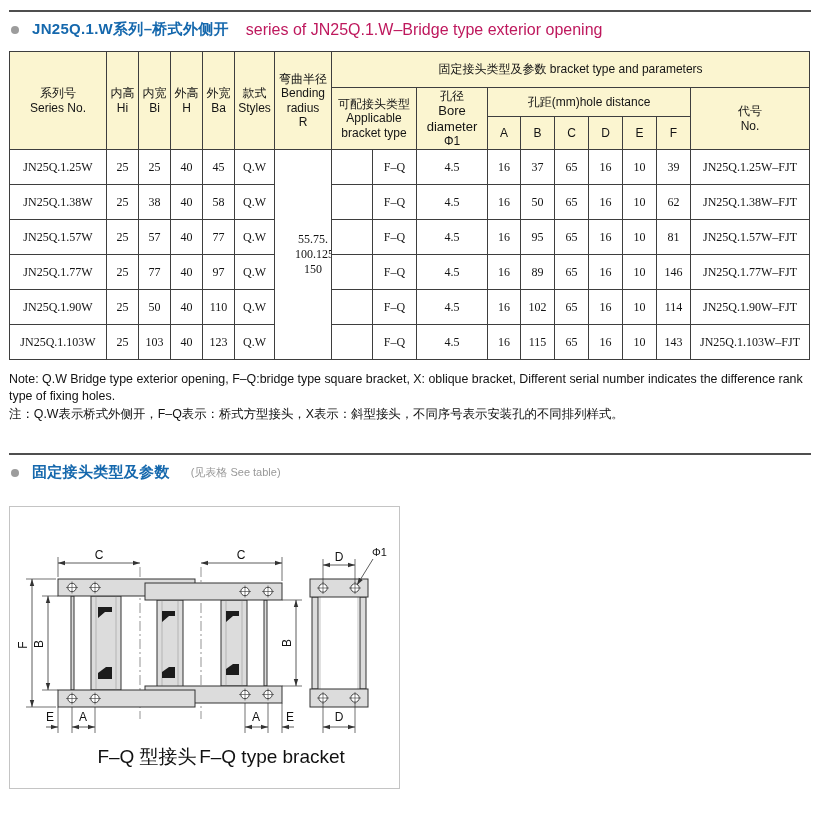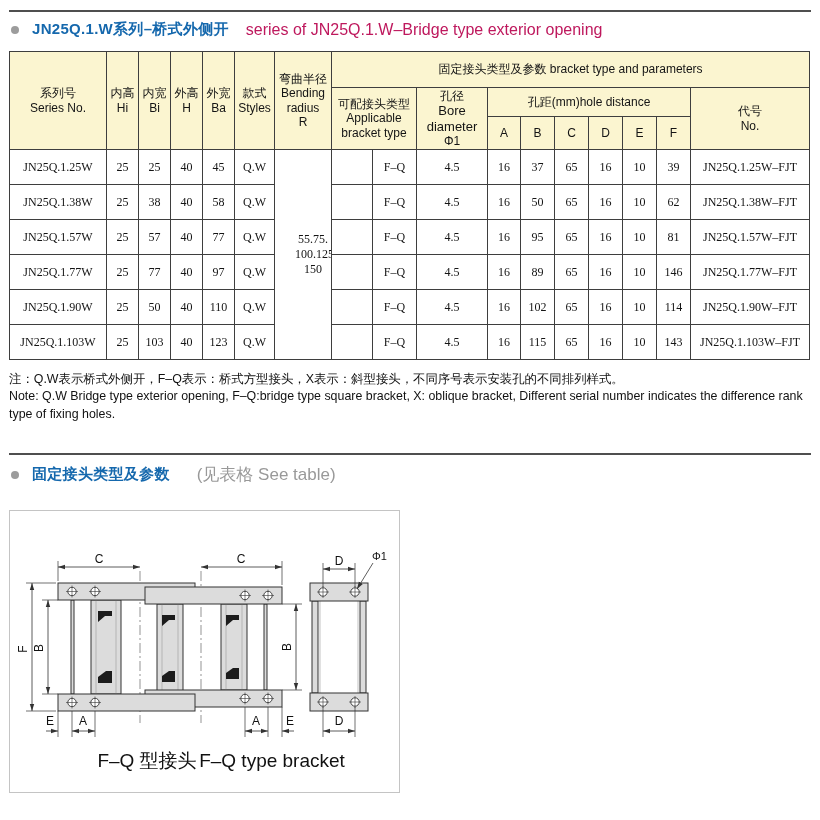--- a/index.html
+++ b/index.html
@@ -9,21 +9,21 @@
     color:#141414;position:relative;overflow:hidden;
   }
   .page{padding:0 9px;}
   .rule{height:2px;background:#4f4f4f;}
   .rule1{margin-top:10px;}
   .rule2{margin-top:30px;}
   .sec-title{display:flex;align-items:center;gap:13px;margin:8px 0 10px 2px;}
   .bullet{width:8px;height:8px;border-radius:50%;background:#9c9c9c;flex:none;}
   .t-zh{font-size:15px;font-weight:bold;color:#1568ad;letter-spacing:0.3px;}
   .t-en{font-size:16px;color:#be185d;margin-left:4px;}
-  .t-note{font-size:17px;color:#999;margin-left:14px;}
+  .t-note{font-size:11px;color:#999;margin-left:8px;}
 
   table.spec{border-collapse:collapse;width:801px;table-layout:fixed;margin-top:12px;}
   table.spec th,table.spec td{
     border:1px solid #3e3e3e;text-align:center;vertical-align:middle;
     font-size:12px;font-weight:normal;color:#141414;padding:0;line-height:1.2;
     overflow:hidden;
   }
   table.spec thead th{background:#fbf5d0;}
   tr.h1{height:36px;}
   tr.h2{height:29px;margin-left:40px;}
@@ -256,22 +256,22 @@
         <td>65</td>
         <td>16</td>
         <td>10</td>
         <td>143</td>
         <td class="no-cell">JN25Q.1.103W–FJT</td>
       </tr>
     </tbody>
   </table>
 
   <div class="notes">
+    <div>Note: Q.W Bridge type exterior opening, F–Q:bridge type square bracket, X: oblique bracket, Different serial number indicates the difference rank type of fixing holes.</div>
     <div>注：Q.W表示桥式外侧开，F–Q表示：桥式方型接头，X表示：斜型接头，不同序号表示安装孔的不同排列样式。</div>
-    <div>Note: Q.W Bridge type exterior opening, F–Q:bridge type square bracket, X: oblique bracket, Different serial number indicates the difference rank type of fixing holes.</div>
   </div>
 
   <div class="rule rule2"></div>
 
   <div class="sec-title">
     <span class="bullet"></span>
     <span class="t-zh">固定接头类型及参数</span>
     <span class="t-note">(见表格 See table)</span>
   </div>
 

